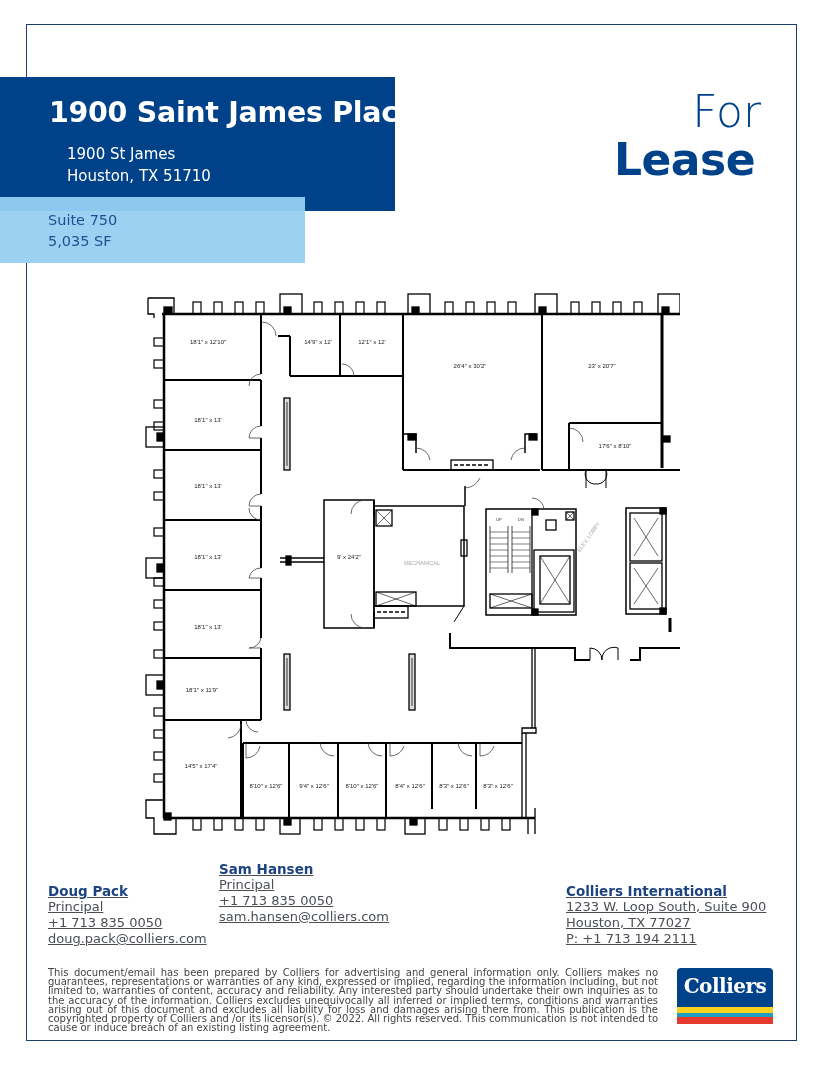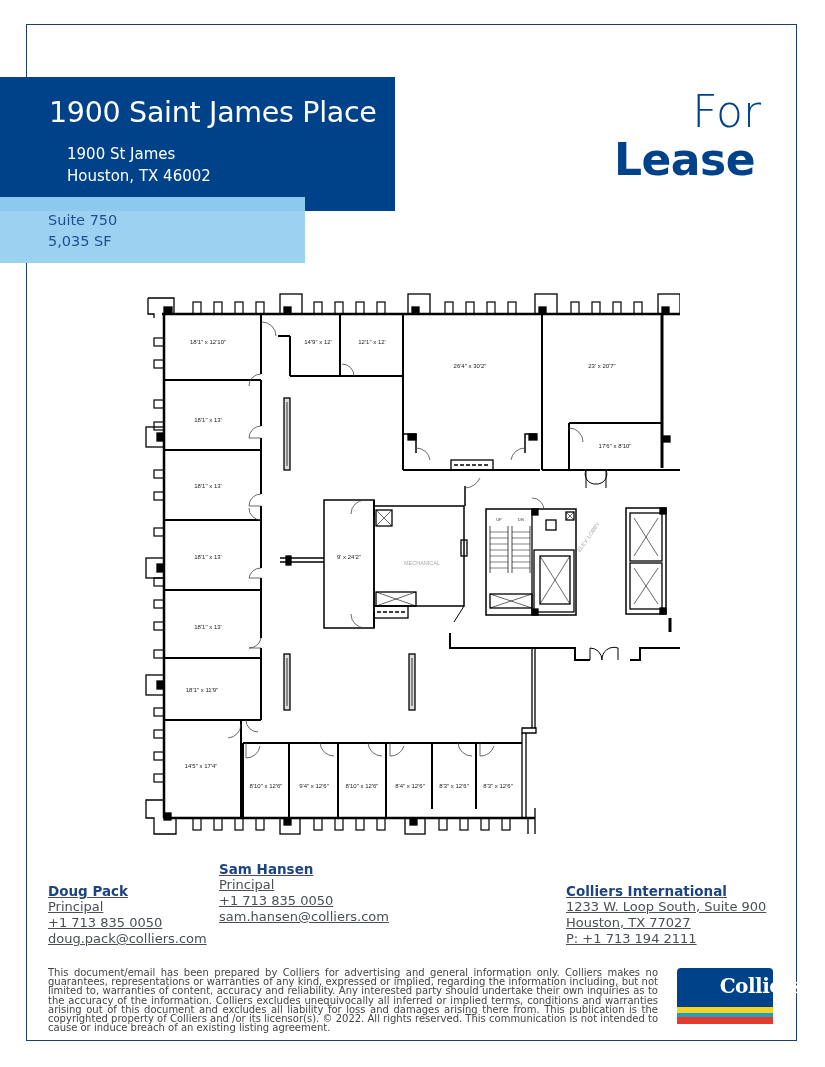--- a/index.html
+++ b/index.html
@@ -1,46 +1,46 @@
 <!DOCTYPE html>
 <html><head>
 <meta charset="utf-8">
 <style>
   html,body{margin:0;padding:0;background:#fff;}
   body{width:825px;height:1067px;position:relative;overflow:hidden;font-family:"DejaVu Sans","Liberation Sans",sans-serif;}
   .frame{position:absolute;left:26px;top:24px;width:771px;height:1017px;border:1.3px solid #1b3e6e;box-sizing:border-box;}
   .title-block{position:absolute;left:0;top:77px;width:395px;height:134px;background:#00428a;}
-  .title{position:absolute;left:49px;top:96px;font-size:28.5px;color:#fff;font-weight:400;letter-spacing:-0.3px;white-space:nowrap;}
+  .title{position:absolute;left:49px;top:96px;font-size:28.5px;color:#fff;font-weight:700;letter-spacing:-0.3px;white-space:nowrap;}
   .addr{position:absolute;left:67px;color:#fff;font-size:15px;white-space:nowrap;}
   .suite-block{position:absolute;left:0;top:197px;width:305px;height:66px;background:#9dd1f2;}
   .suite-block .top{position:absolute;left:0;top:0;width:305px;height:14px;background:#8dc8ef;}
   .suite{position:absolute;left:48px;color:#1e4f91;font-size:14.5px;white-space:nowrap;}
   .for{position:absolute;right:64px;top:86px;font-size:44px;color:#00428a;font-weight:300;text-align:right;}
   .lease{position:absolute;right:70px;top:134px;font-size:44px;color:#00428a;font-weight:bold;text-align:right;letter-spacing:-0.5px;}
   .plan{position:absolute;left:140px;top:288px;}
   .contact{position:absolute;font-size:13px;line-height:16px;color:#4a4f55;white-space:nowrap;text-decoration:underline;}
   .contact .name{color:#1d4480;font-weight:bold;font-size:13.5px;}
   .disclaimer{position:absolute;left:48px;top:968px;width:610px;font-size:10px;line-height:9.2px;color:#444;text-align:justify;}
   .logo{position:absolute;left:677px;top:968px;width:96px;height:56px;}
   .logo .bg{position:absolute;left:0;top:0;width:96px;height:56px;background:#00428a;border-radius:4px;overflow:hidden;}
-  .logo .word{position:absolute;left:0;top:6px;width:96px;text-align:center;color:#fff;font-family:"DejaVu Serif","Liberation Serif",serif;font-weight:bold;font-size:20px;letter-spacing:-0.5px;padding-left:36px;}
+  .logo .word{position:absolute;left:0;top:6px;width:96px;text-align:center;color:#fff;font-family:"DejaVu Serif","Liberation Serif",serif;font-weight:bold;font-size:20px;letter-spacing:-0.5px;}
   .logo .y{position:absolute;left:0;top:39px;width:96px;height:6px;background:#f5d31e;}
   .logo .t{position:absolute;left:0;top:45px;width:96px;height:4px;background:#1f9fc2;}
   .logo .r{position:absolute;left:0;top:49px;width:96px;height:7px;background:#e53a2d;}
   svg text{font-family:"Liberation Sans",sans-serif;}
 </style>
 </head>
 <body>
 
 <div class="frame"></div>
 
 <div class="title-block"></div>
 <div class="title">1900 Saint James Place</div>
 <div class="addr" style="top:145px">1900 St James</div>
-<div class="addr" style="top:167px">Houston, TX 46002</div>
+<div class="addr" style="top:167px">Houston, TX 51710</div>
 
 <div class="suite-block">
     <div class="top"></div>
   </div>
 <div class="suite" style="top:212px">Suite 750</div>
 <div class="suite" style="top:233px">5,035 SF</div>
 
 <div class="for">For</div>
 <div class="lease">Lease</div>
 

